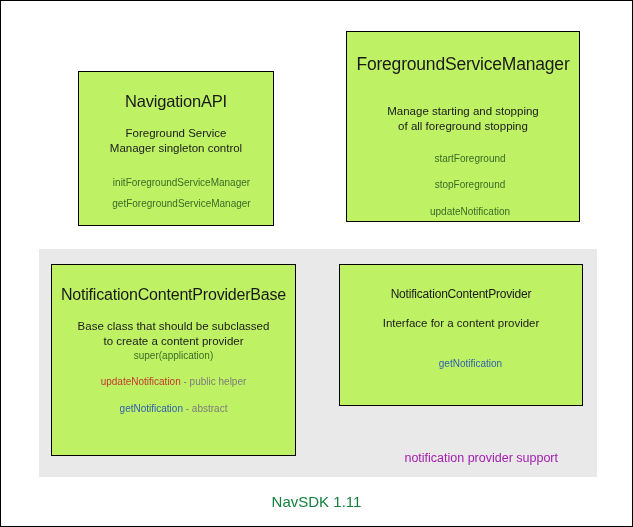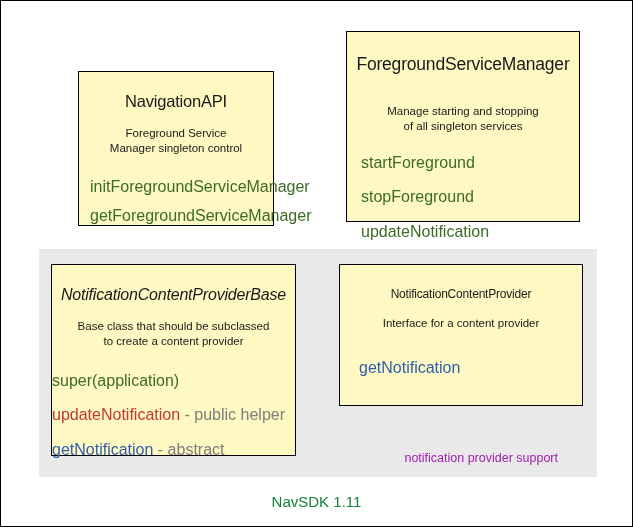--- a/index.html
+++ b/index.html
@@ -18,43 +18,44 @@
     height: 527px;
     background: #ffffff;
     box-sizing: border-box;
     border: 1px solid #000000;
     overflow: hidden;
   }
 
   
   .class-box {
     position: absolute;
-    background: #fef9c3;
+    background: #bef264;
     border: 1.6px solid #000000;
     box-sizing: border-box;
     text-align: center;
   }
   .box-title {
     font-size: 16.5px;
     color: #1a1a1a;
     letter-spacing: -0.2px;
     white-space: nowrap;
   }
   .box-desc {
     font-size: 11.5px;
     color: #202020;
     line-height: 1.3;
   }
   .member-list {
     text-align: left;
   }
   .member {
-    font-size: 16px;
+    font-size: 10px;
     line-height: 1.35;
     white-space: nowrap;
+    text-align: center;
   }
   .m-green { color: #3c6b27; }
   .m-red   { color: #c3392f; }
   .m-blue  { color: #3260b0; }
   .m-note  { color: #7d7d7d; }
 
   
   #navigation-api {
     left: 77px;  top: 70px;
     width: 196px; height: 155px;
@@ -88,24 +89,24 @@
     font-size: 12.5px;
     color: #a21caf;
     white-space: nowrap;
   }
 
   #notification-content-provider-base {
     left: 50px;  top: 263px;
     width: 245px; height: 192px;
   }
   #notification-content-provider-base .box-title {
-    margin-top: 21px; font-size: 16px; font-style: italic;
+    margin-top: 21px; font-size: 16px;
   }
   #notification-content-provider-base .box-desc { margin-top: 15px; }
-  #notification-content-provider-base .member-list { margin-top: 21px; }
+  #notification-content-provider-base .member-list { }
   #notification-content-provider-base .member { margin-bottom: 13px; }
 
   #notification-content-provider {
     left: 338px; top: 263px;
     width: 244px; height: 142px;
   }
   #notification-content-provider .box-title {
     margin-top: 22px; font-size: 12px;
   }
   #notification-content-provider .box-desc { margin-top: 15px; }
@@ -139,21 +140,21 @@
       <div class="member">
         <span class="m-green">getForegroundServiceManager</span><span class="m-note"></span>
       </div>
     </div>
   </div>
 
   <div class="class-box" id="foreground-service-manager">
     <div class="box-title">ForegroundServiceManager</div>
     <div class="box-desc">
       <div>Manage starting and stopping</div>
-      <div>of all singleton services</div>
+      <div>of all foreground stopping</div>
     </div>
     <div class="member-list">
       <div class="member">
         <span class="m-green">startForeground</span><span class="m-note"></span>
       </div>
       <div class="member">
         <span class="m-green">stopForeground</span><span class="m-note"></span>
       </div>
       <div class="member">
         <span class="m-green">updateNotification</span><span class="m-note"></span>

